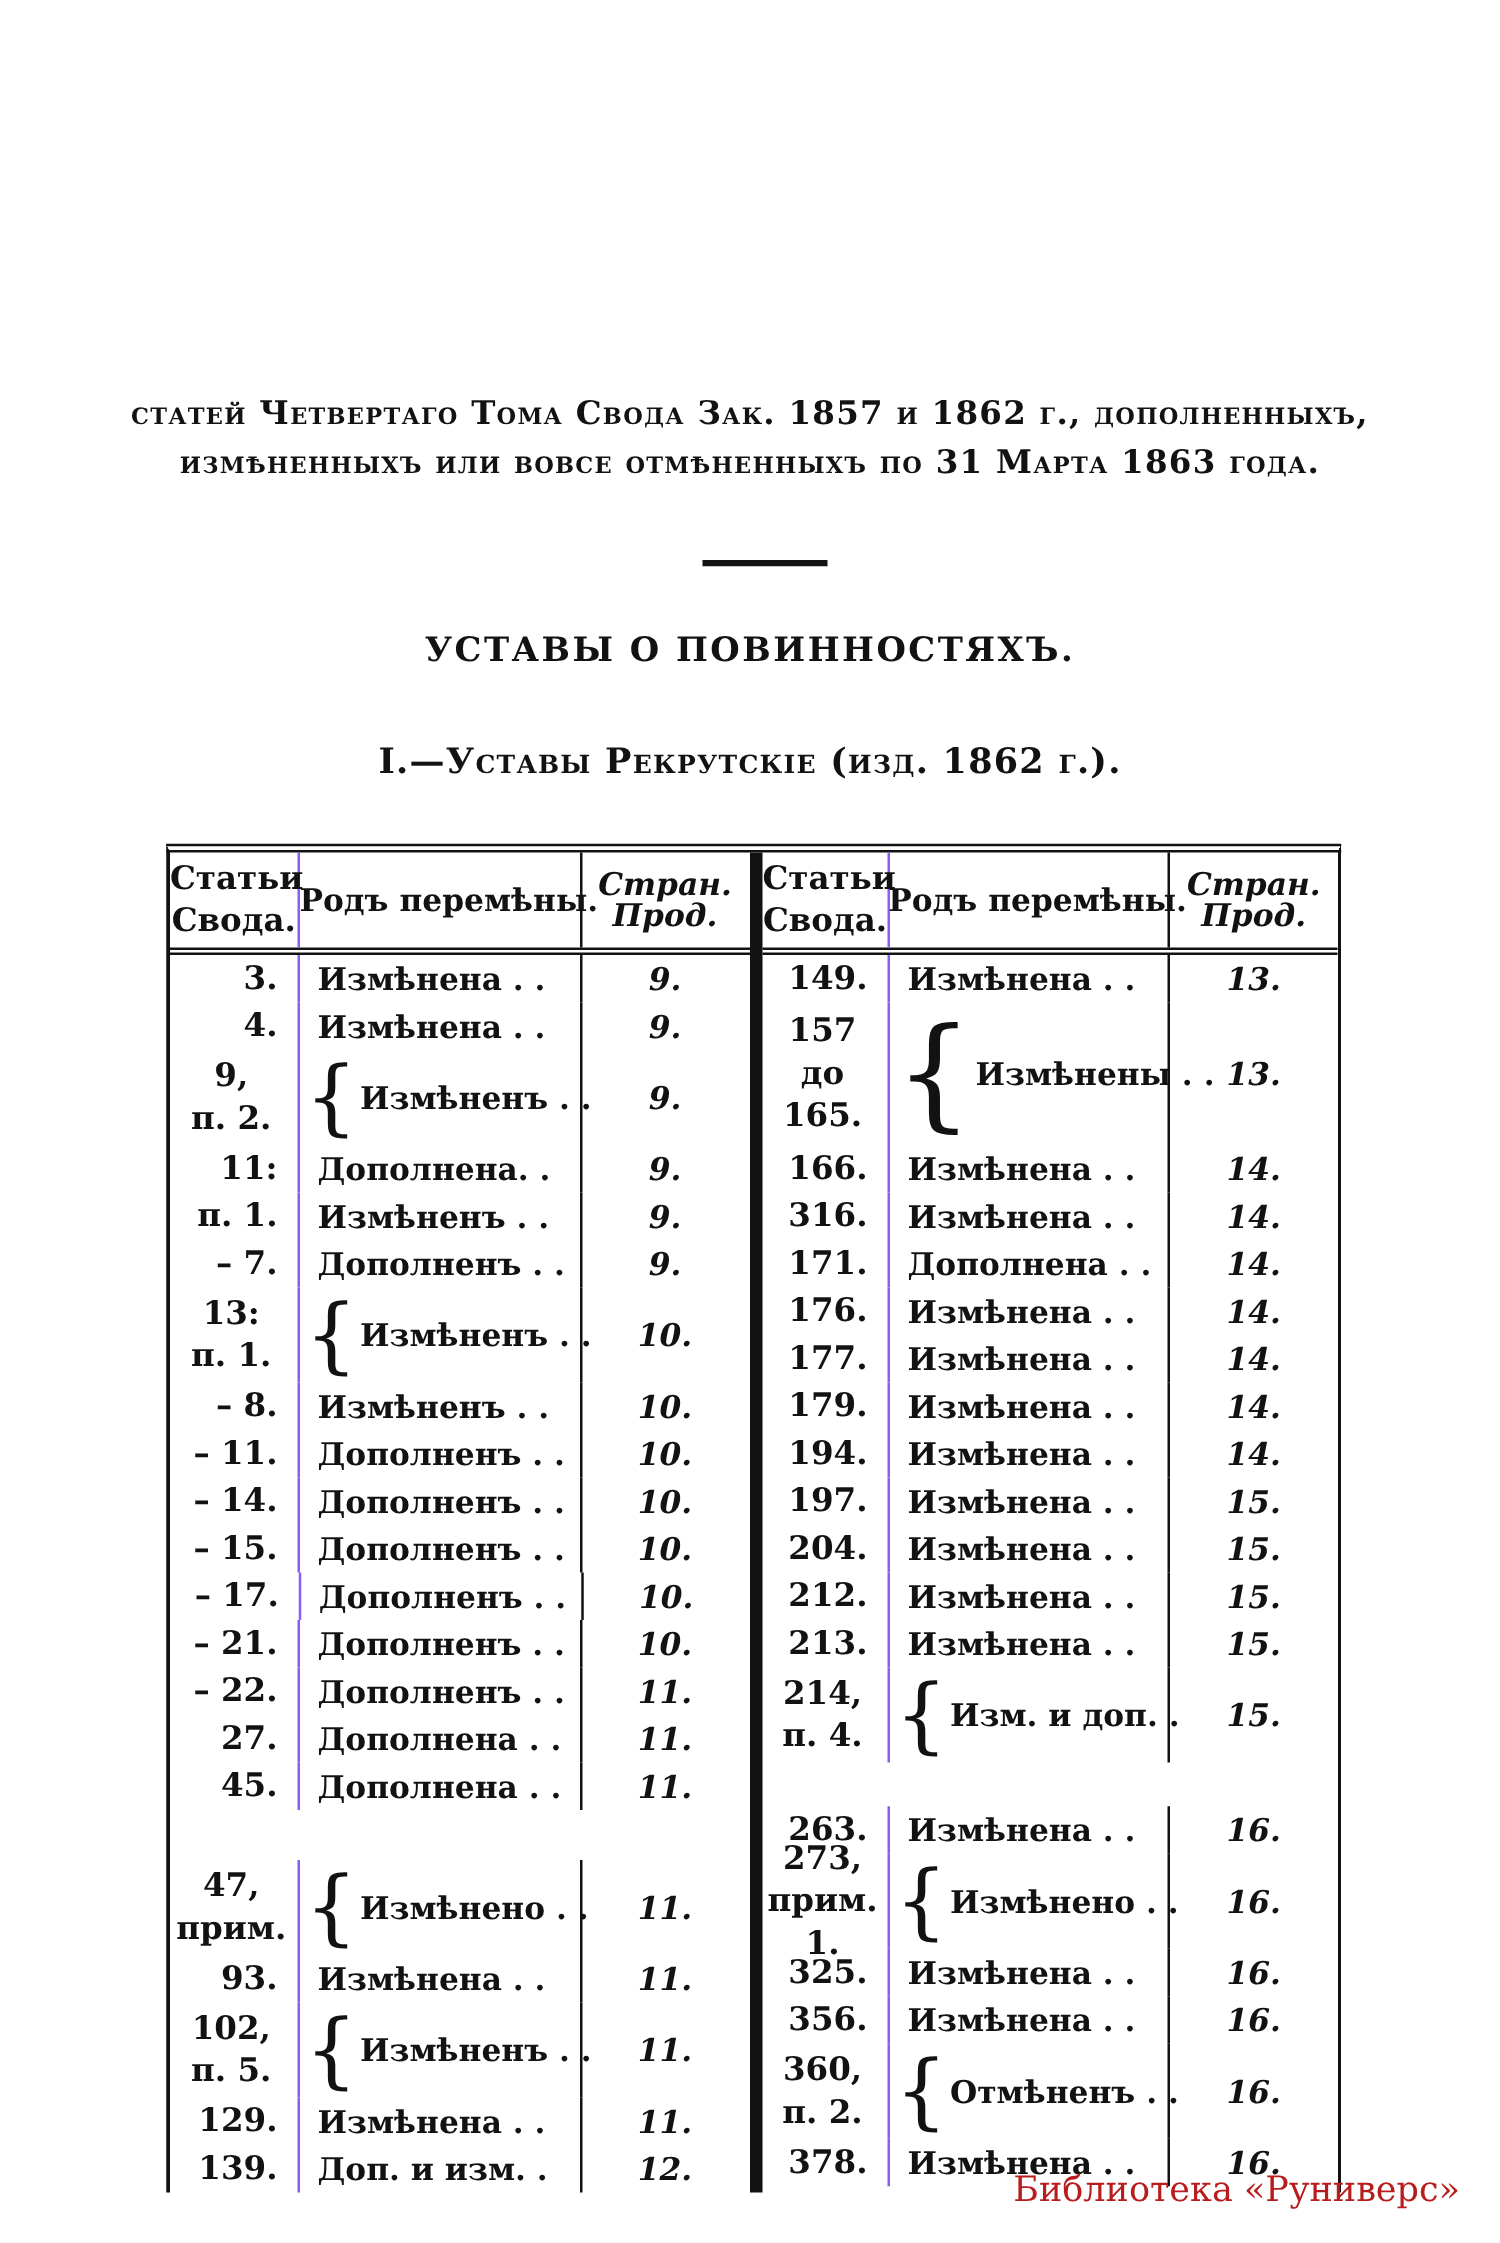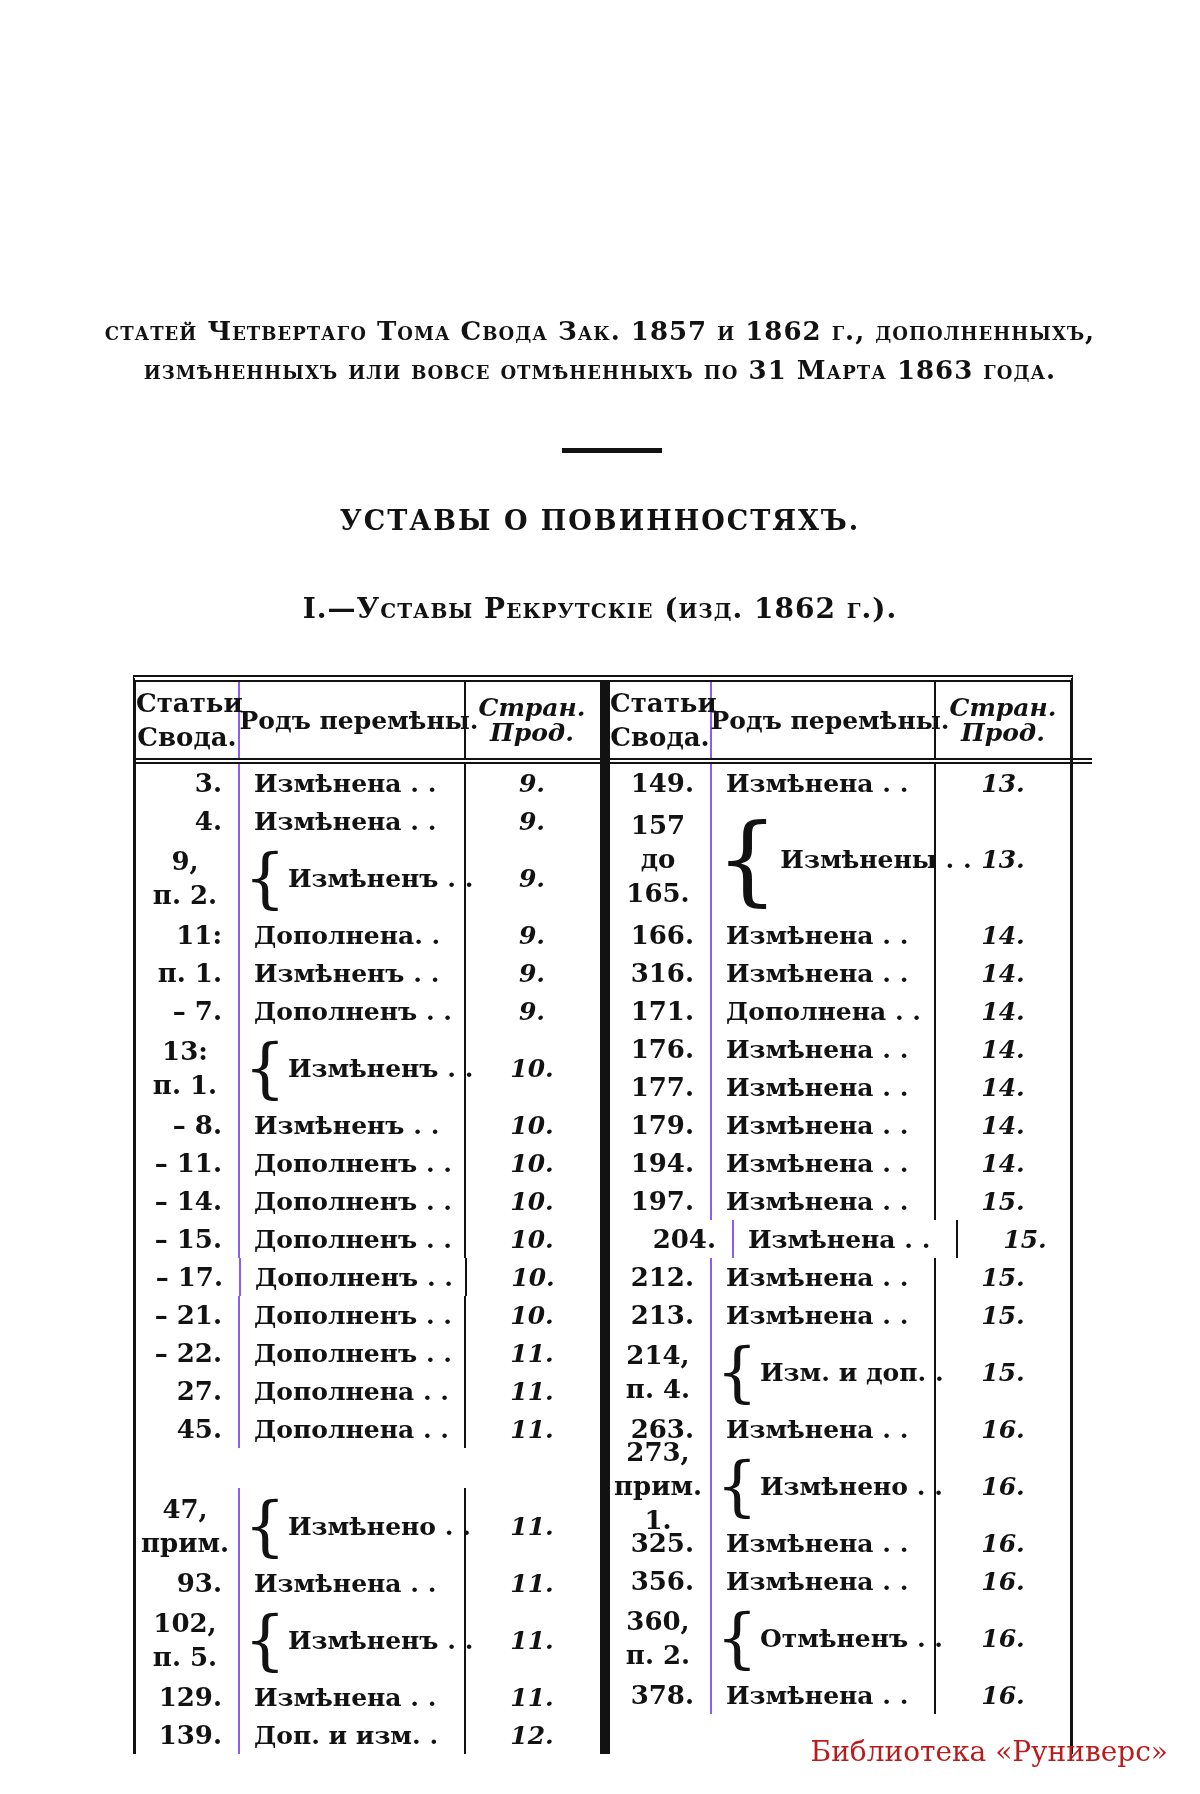--- a/index.html
+++ b/index.html
@@ -431,21 +431,21 @@
           </div>
           <div class="trow" style="height: 38px;">
             <div class="cell c-article single">
               <span>197.</span>
             </div>
             <div class="cell c-change">
               <span>Измѣнена . .</span>
             </div>
             <div class="cell c-page">15.</div>
           </div>
-          <div class="trow" style="height: 38px; padding-left: 22px;">
+          <div class="trow" style="height: 38px;">
             <div class="cell c-article single">
               <span>204.</span>
             </div>
             <div class="cell c-change">
               <span>Измѣнена . .</span>
             </div>
             <div class="cell c-page">15.</div>
           </div>
           <div class="trow" style="height: 38px;">
             <div class="cell c-article single">
@@ -469,21 +469,21 @@
             <div class="cell c-article multi">
               <span>214,</span>
               <span>п. 4.</span>
             </div>
             <div class="cell c-change">
               <span class="brace u2">{</span>
               <span>Изм. и доп.  .</span>
             </div>
             <div class="cell c-page">15.</div>
           </div>
-          <div class="trow" style="height: 38px;">
+          <div class="trow" style="height: 38px; margin-top: 35px;">
             <div class="cell c-article single">
               <span>263.</span>
             </div>
             <div class="cell c-change">
               <span>Измѣнена . .</span>
             </div>
             <div class="cell c-page">16.</div>
           </div>
           <div class="trow" style="height: 76px;">
             <div class="cell c-article multi">

